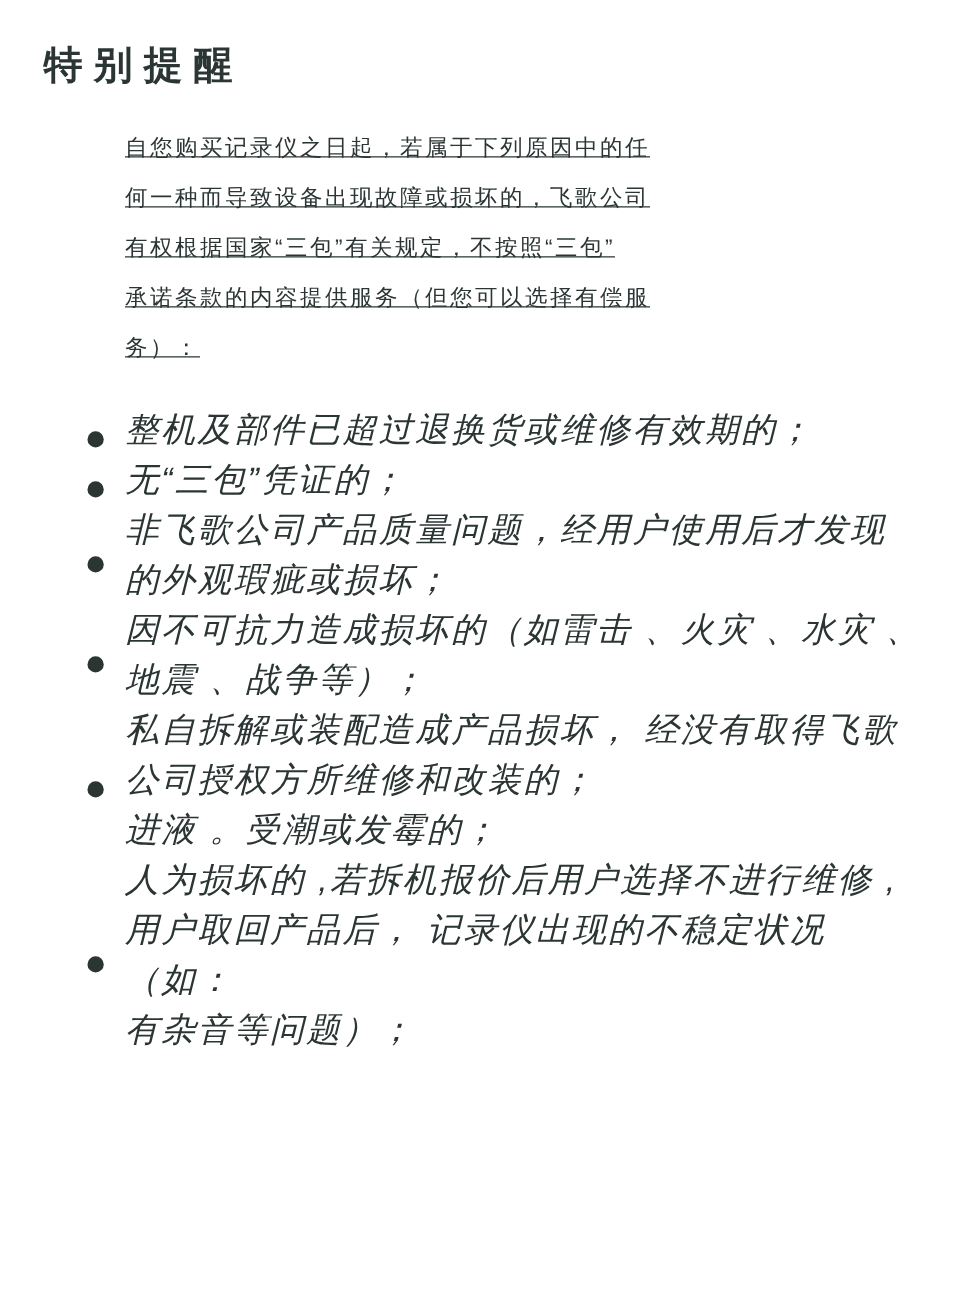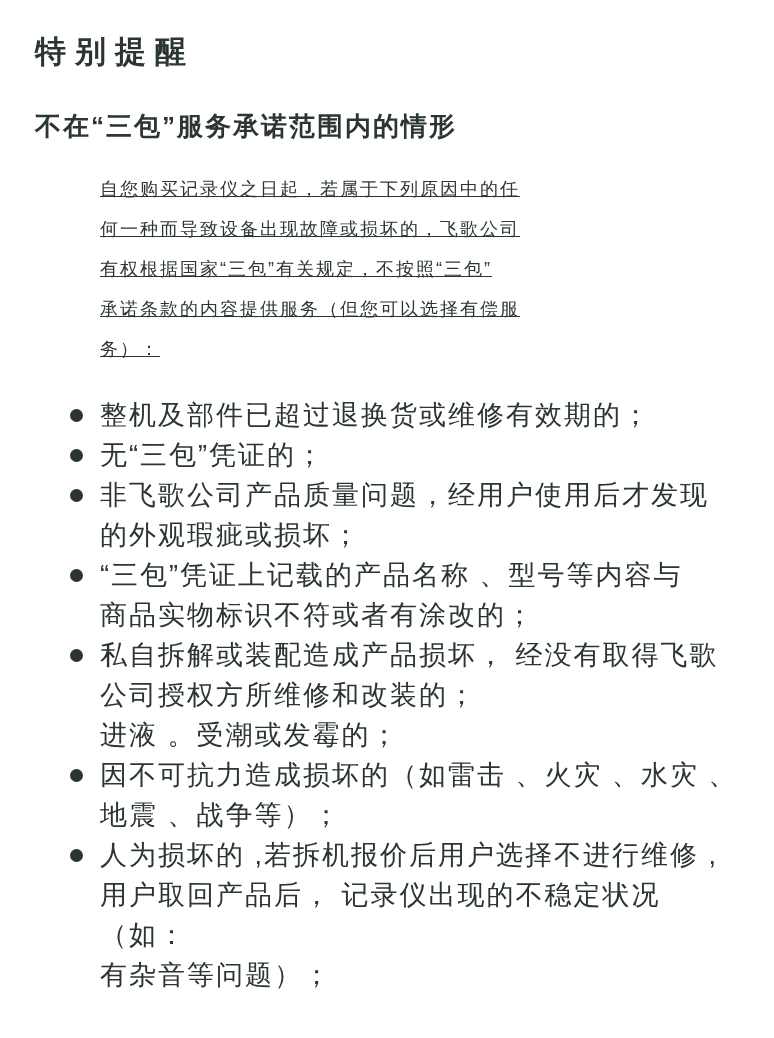--- a/index.html
+++ b/index.html
@@ -45,21 +45,22 @@
     color:var(--ink);
     text-decoration:underline;
   }
   .exclusion-list{
     list-style:none;
     margin-top:26px;
     margin-left:35px;
   }
   .exclusion-list .item{
     display:flex;
-    align-items:flex-start;
+    align-items:center;
+    font-style:italic;
   }
   .exclusion-list .bullet{
     flex:none;
     width:13px;height:13px;
     border-radius:50%;
     background:var(--ink);
     margin:14px 17px 0 0;
   }
   .exclusion-list .item-text{
     font-size:27px;
@@ -70,21 +71,20 @@
     color:var(--ink);
   }
 </style>
 </head>
 <body>
 
 <div class="page">
 
   <h1 class="doc-title">特别提醒</h1>
 
-  <h2 class="section-heading">不在“三包”服务承诺范围内的情形</h2>
 
   <p class="intro">自您购买记录仪之日起，若属于下列原因中的任
 何一种而导致设备出现故障或损坏的，飞歌公司
 有权根据国家“三包”有关规定，不按照“三包”
 承诺条款的内容提供服务（但您可以选择有偿服
 务）：</p>
 
   <ul class="exclusion-list">
       <li class="item">
         <span class="bullet"></span>
@@ -94,33 +94,28 @@
         <span class="bullet"></span>
         <span class="item-text">无“三包”凭证的；</span>
       </li>
       <li class="item">
         <span class="bullet"></span>
         <span class="item-text">非飞歌公司产品质量问题，经用户使用后才发现
 的外观瑕疵或损坏；</span>
       </li>
       <li class="item">
         <span class="bullet"></span>
-        <span class="item-text">“三包”凭证上记载的产品名称 、型号等内容与
-商品实物标识不符或者有涂改的；</span>
+        <span class="item-text">因不可抗力造成损坏的（如雷击 、火灾 、水灾 、
+地震 、战争等）；</span>
       </li>
       <li class="item">
         <span class="bullet"></span>
         <span class="item-text">私自拆解或装配造成产品损坏， 经没有取得飞歌
 公司授权方所维修和改装的；
 进液 。受潮或发霉的；</span>
-      </li>
-      <li class="item">
-        <span class="bullet"></span>
-        <span class="item-text">因不可抗力造成损坏的（如雷击 、火灾 、水灾 、
-地震 、战争等）；</span>
       </li>
       <li class="item">
         <span class="bullet"></span>
         <span class="item-text">人为损坏的 ,若拆机报价后用户选择不进行维修 ,
 用户取回产品后， 记录仪出现的不稳定状况（如：
 有杂音等问题）；</span>
       </li>
     </ul>
 
 </div>

